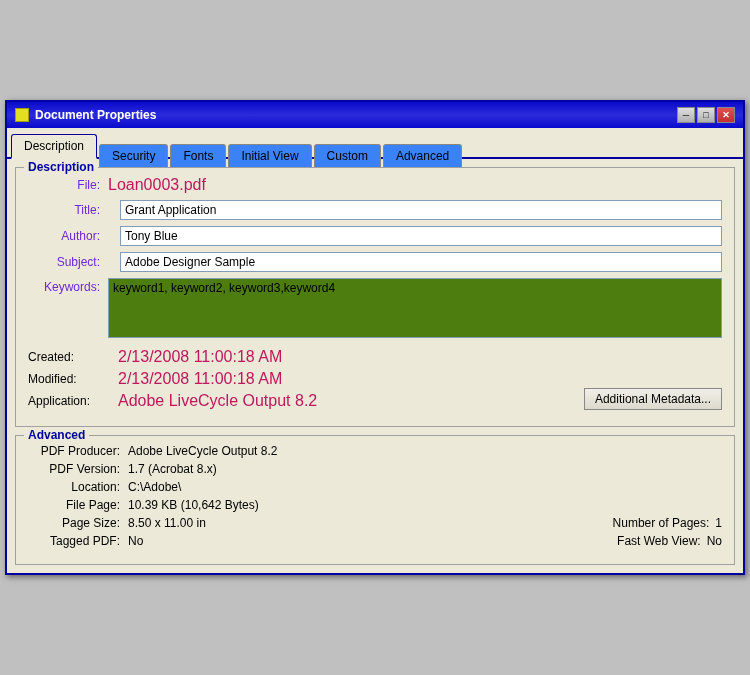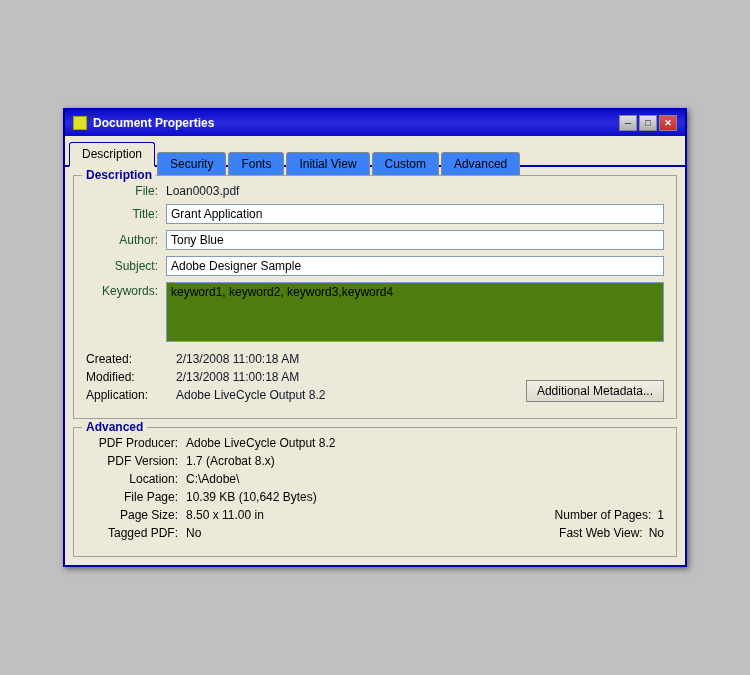--- a/index.html
+++ b/index.html
@@ -9,21 +9,21 @@
       background: #c0c0c0;
       display: flex;
       align-items: center;
       justify-content: center;
       width: 750px;
       height: 675px;
       overflow: hidden;
     }
 
     .window {
-      width: 624px;
+      width: 740px;
       background: #ece9d8;
       border: 2px solid #0000a0;
       box-shadow: 2px 2px 6px rgba(0,0,0,0.5);
     }
 
     .title-bar {
       background: linear-gradient(to bottom, #0a0acd, #2b2bdb, #0a0acd);
       color: white;
       padding: 4px 8px;
       display: flex;
@@ -129,34 +129,35 @@
     .form-row {
       display: flex;
       align-items: center;
       margin-bottom: 6px;
     }
 
     .form-label {
       width: 80px;
       text-align: right;
       padding-right: 8px;
-      color: #14532d;
+      color: #6d28d9;
       font-size: 12px;
       flex-shrink: 0;
     }
 
     .form-input {
       flex: 1;
       height: 20px;
       border: 1px solid #7f9db9;
       background: white;
       padding: 1px 4px;
       font-size: 12px;
       font-family: inherit;
       outline: none;
+      margin-left: 12px;
     }
 
     .form-textarea {
       flex: 1;
       height: 60px;
       border: 1px solid #7f9db9;
       background: #4d7c0f;
       padding: 2px 4px;
       font-size: 12px;
       font-family: inherit;
@@ -183,22 +184,22 @@
     .meta-label {
       width: 90px;
       text-align: left;
       padding-right: 8px;
       color: #000;
       font-size: 12px;
       flex-shrink: 0;
     }
 
     .meta-value {
-      color: #0f172a;
-      font-size: 12px;
+      color: #be185d;
+      font-size: 16px;
       text-align: center;
     }
 
     .additional-btn {
       position: absolute;
       right: 0;
       bottom: 0;
       padding: 3px 10px;
       background: linear-gradient(to bottom, #f0efe8, #ddd9cc);
       border: 1px solid #888;

